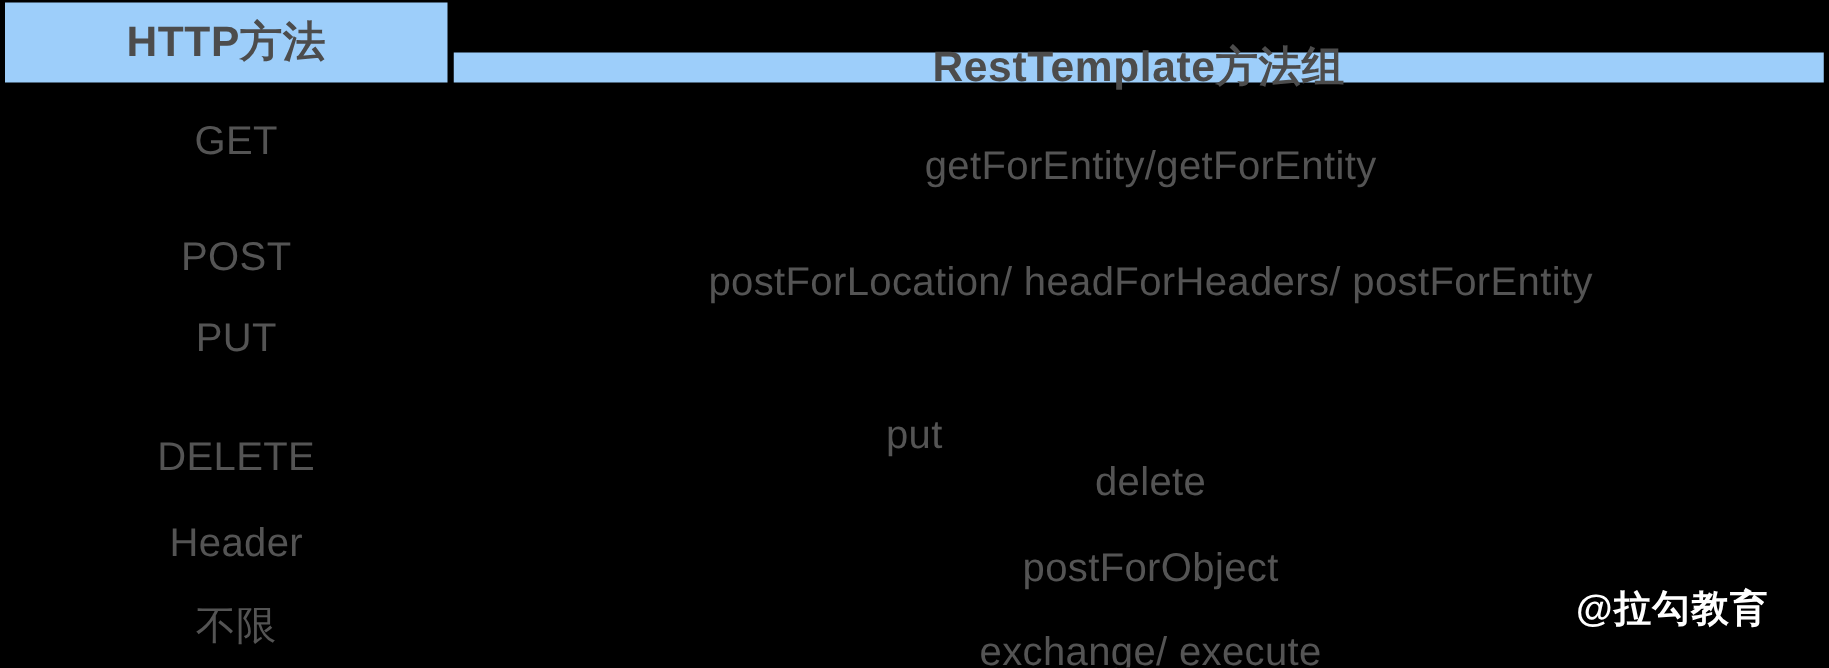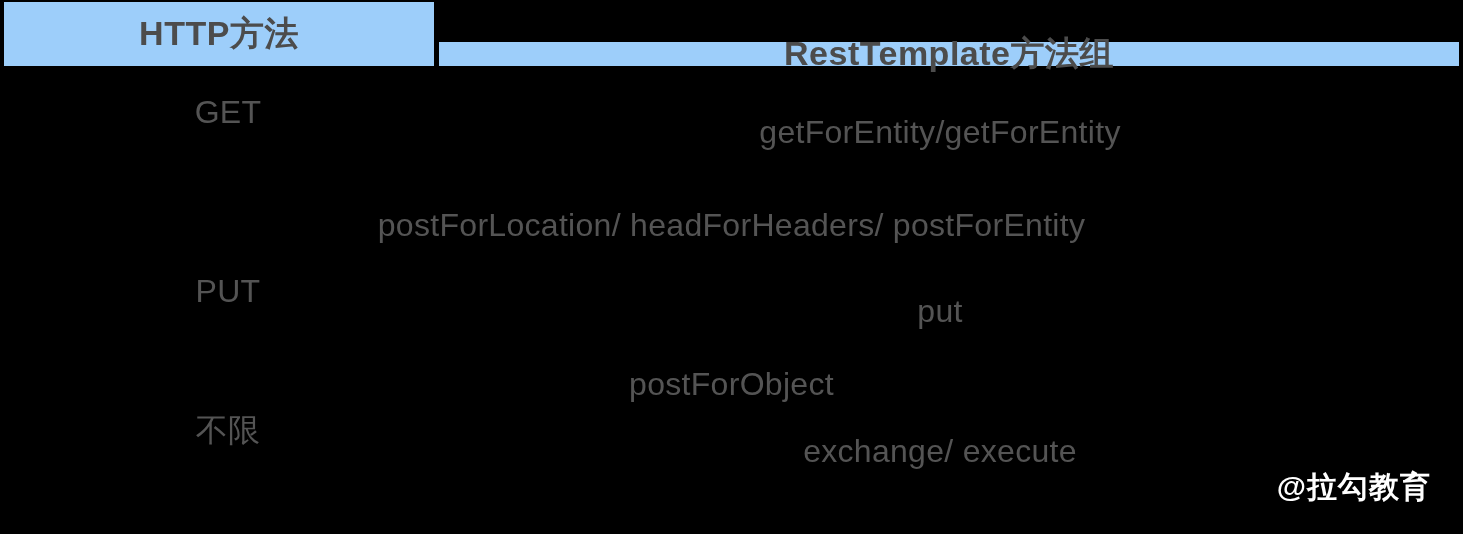--- a/index.html
+++ b/index.html
@@ -32,45 +32,45 @@
   .header-cell {
     background: var(--header-bg, #9DCEFA);
     color: var(--header-text, #4C4C4C);
     display: flex;
     align-items: center;
     justify-content: center;
     font-size: 34px;
     font-weight: bold;
     letter-spacing: 0.5px;
   }
-  .col-left  { width: 430px; flex: none; }
+  .col-left  { width: 354px; flex: none; }
   .col-right { flex: 1; margin-top: 40px; }
   .body-row {
     display: flex;
   }
-  .body-row .col-left { width: 378px; margin-left: 39px; }
+  .body-row .col-left { width: 378px; }
   .cell {
     display: flex;
     align-items: center;
     justify-content: center;
     color: var(--body-text, #545454);
     font-size: 32px;
     font-weight: 500;
     letter-spacing: 0.3px;
     white-space: pre;
   }
   .r1 { height: 92px; }
   .r2 { height: 94px; }
-  .r3 { height: 78px; }
+  .r3 { height: 78px; flex-direction: column; }
   .r4 { height: 70px; }
   .r5 { height: 68px; }
   .r6 { height: 66px; }
   .watermark {
     position: absolute;
-    right: 32px;
+    right: 48px;
     bottom: 26px;
     color: var(--watermark-text, #FFFFFF);
     font-size: 30px;
     font-weight: bold;
     letter-spacing: 1px;
   }
 </style>
 </head>
 <body>
 
@@ -80,30 +80,36 @@
     <div class="header-cell col-left">HTTP方法</div>
     <div class="header-cell col-right">RestTemplate方法组</div>
   </div>
 
   <div class="body-row r1">
     <div class="cell col-left">GET</div>
     <div class="cell col-right">getForEntity/getForEntity</div>
   </div>
 
   <div class="body-row r2">
+    <div class="cell col-left">POST</div>
     <div class="cell col-right">postForLocation/ headForHeaders/ postForEntity</div>
   </div>
 
   <div class="body-row r3">
     <div class="cell col-left">PUT</div>
     <div class="cell col-right">put</div>
   </div>
 
+  <div class="body-row r4">
+    <div class="cell col-left">DELETE</div>
+    <div class="cell col-right">delete</div>
+  </div>
 
   <div class="body-row r5">
+    <div class="cell col-left">Header</div>
     <div class="cell col-right">postForObject</div>
   </div>
 
   <div class="body-row r6">
     <div class="cell col-left">不限</div>
     <div class="cell col-right">exchange/ execute</div>
   </div>
 
   <div class="watermark">@拉勾教育</div>
 

